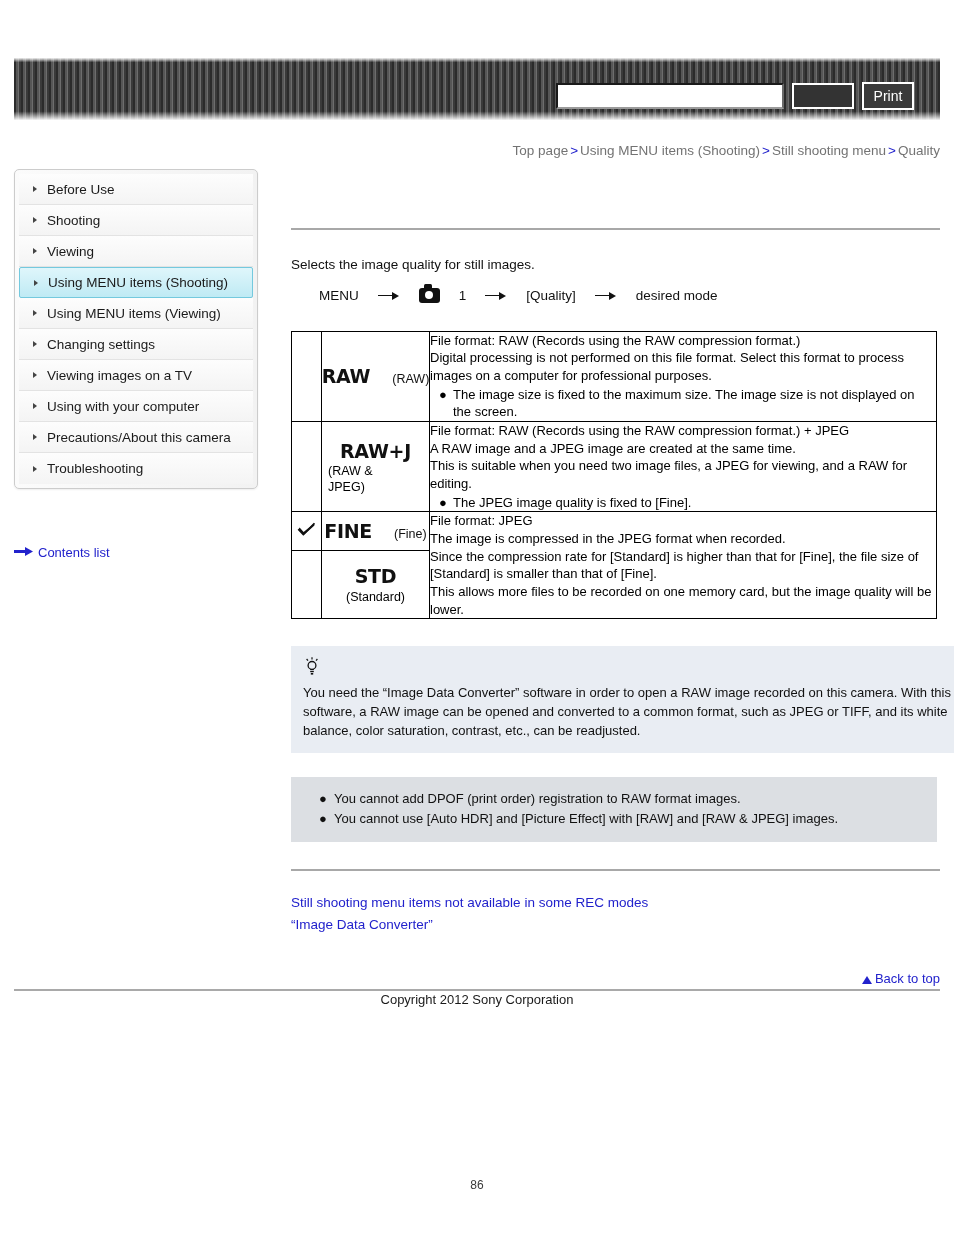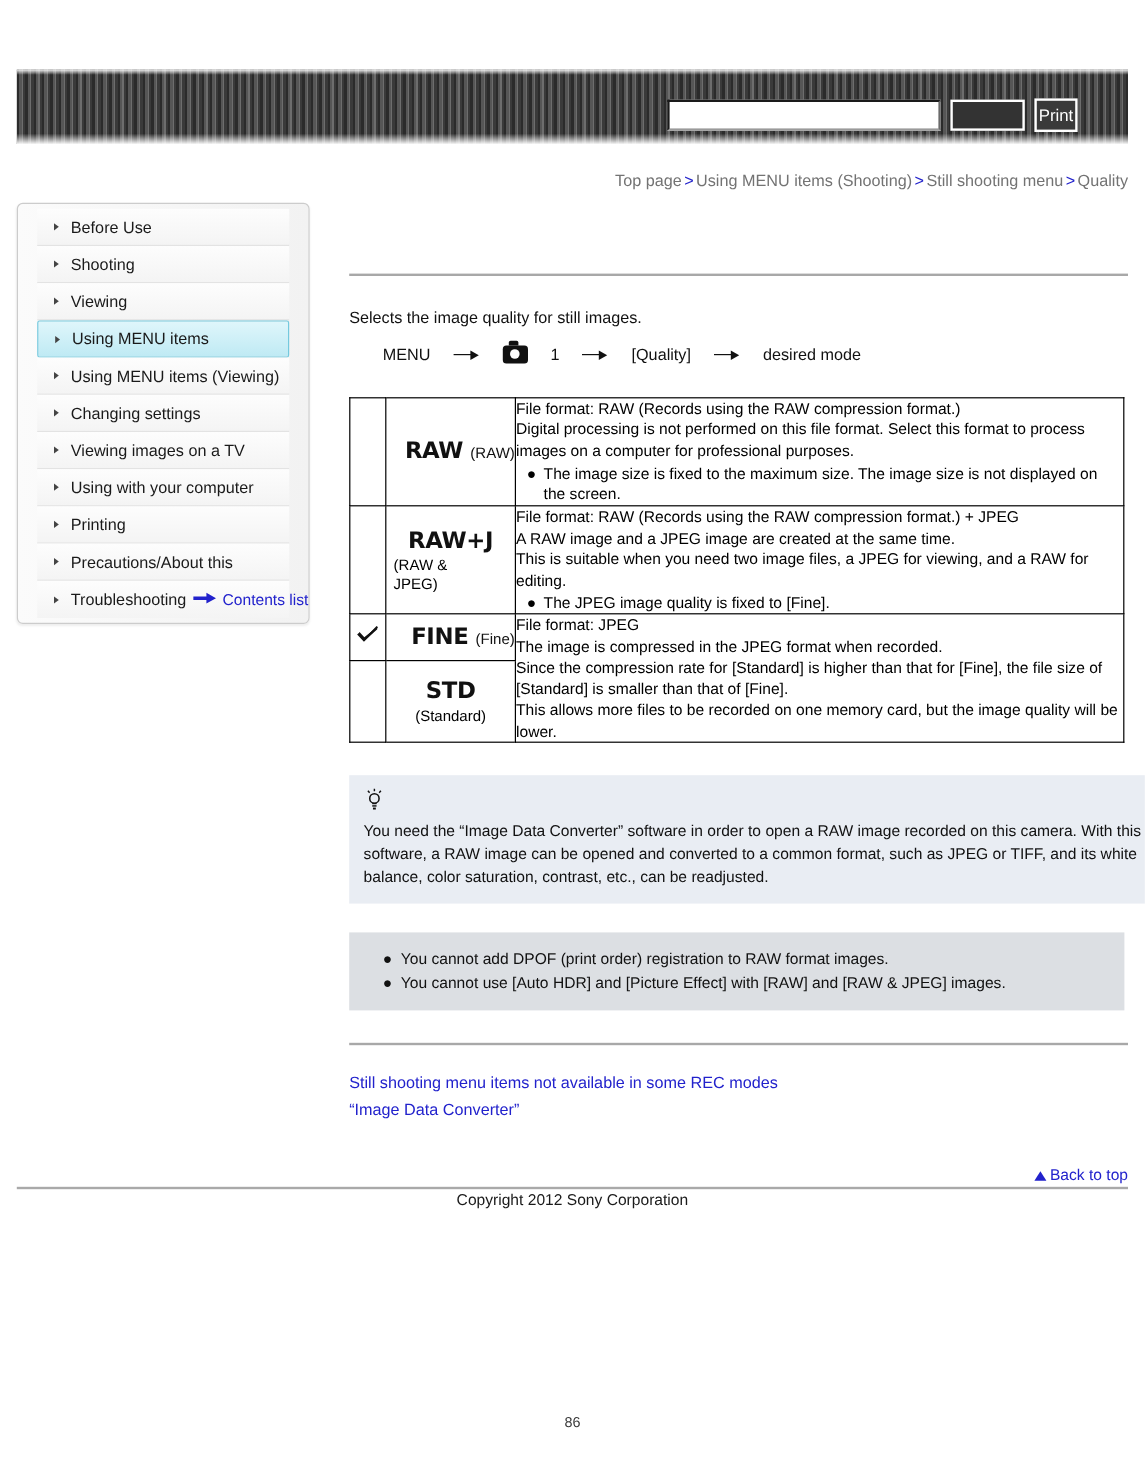--- a/index.html
+++ b/index.html
@@ -58,21 +58,21 @@
     background: #333333;
     border: 2px solid #ffffff;
     color: #ffffff;
     font-size: 11px;
     font-family: "Liberation Sans", sans-serif;
     cursor: pointer;
     padding: 0;
     line-height: 22px;
   }
   .print-button {
-    width: 36px; height: 28px;
+    width: 52px; height: 28px;
     background: #3a3a3a;
     border: 2px solid #ffffff;
     color: #ffffff;
     font-size: 14px;
     font-family: "Liberation Sans", sans-serif;
     cursor: pointer;
     padding: 0;
   }
 
   
@@ -90,21 +90,21 @@
   .breadcrumb .sep { color: #2222cc; margin: 0 2px; }
 
   
   .sidebar {
     position: absolute;
     left: 14px; top: 169px;
     width: 244px;
     background: linear-gradient(to right, #fbfbfb, #f2f2f2);
     border: 1px solid #cccccc;
     border-radius: 5px;
-    padding: 4px 16px;
+    padding: 4px 4px;
     box-shadow: 0 1px 2px rgba(0,0,0,0.07);
   }
   .nav-item {
     position: relative;
     height: 31px;
     line-height: 31px;
     padding-left: 28px;
     font-size: 13.5px;
     color: #1a1a1a;
     border-bottom: 1px solid #e3e3e3;
@@ -123,23 +123,23 @@
   }
   .nav-item.active {
     background: linear-gradient(to bottom, #dff6fb 0%, #bfeaf4 100%);
     border: 1px solid #74c9de;
     border-radius: 2px;
     height: 31px;
     line-height: 29px;
   }
   .contents-list {
     position: absolute;
-    left: 14px; top: 492px;
+    left: 14px; top: 545px;
     width: 244px;
-    text-align: right;
+    text-align: left;
     font-size: 13px;
     padding-right: 1px;
   }
   .contents-list a {
     color: #2222cc;
     text-decoration: none;
   }
   .arrow-icon {
     display: inline-block;
     vertical-align: middle;
@@ -251,22 +251,22 @@
     letter-spacing: -0.3px;
     color: #111;
   }
   .icon-label-small {
     font-size: 12.5px;
     color: #111;
   }
   .icon-row-inline {
     display: flex;
     align-items: baseline;
-    justify-content: flex-end;
-    gap: 6px;
+    justify-content: center;
+    gap: 22px;
   }
   .icon-stack { text-align: center; line-height: 1.28; }
   .icon-stack .sub { font-size: 12.5px; text-align: left; padding-left: 6px; }
   .icon-stack .sub-c { font-size: 12.5px; }
 
   .desc-line { margin: 0; }
   .desc-bullet {
     display: flex;
     margin-top: 1px;
     padding-left: 9px;
@@ -406,24 +406,20 @@
     <span class="bullet"></span>
     <span>Changing settings</span>
   </div>
   <div class="nav-item">
     <span class="bullet"></span>
     <span>Viewing images on a TV</span>
   </div>
   <div class="nav-item">
     <span class="bullet"></span>
     <span>Using with your computer</span>
-  </div>
-  <div class="nav-item">
-    <span class="bullet"></span>
-    <span>Printing</span>
   </div>
   <div class="nav-item">
     <span class="bullet"></span>
     <span>Precautions/About this camera</span>
   </div>
   <div class="nav-item">
     <span class="bullet"></span>
     <span>Troubleshooting</span>
   </div>
 </nav>

